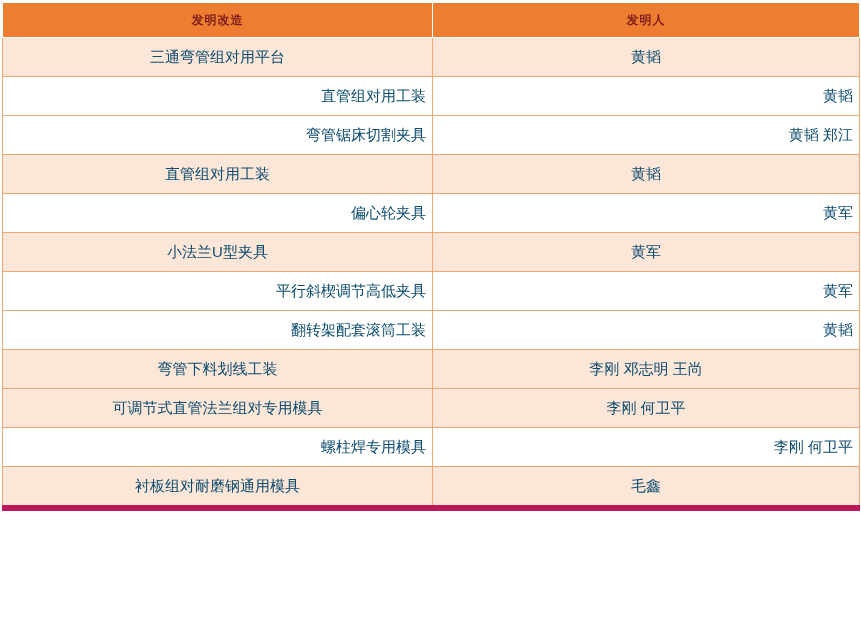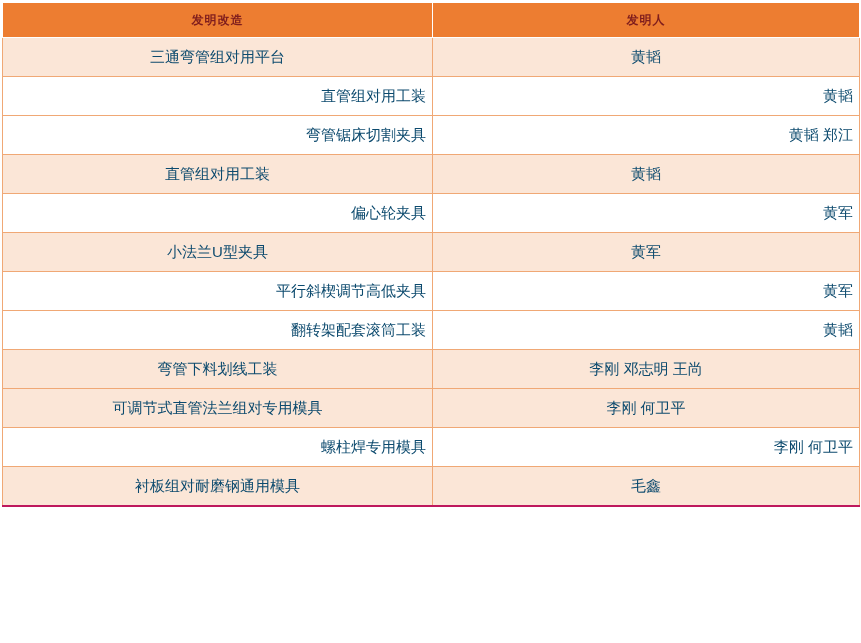--- a/index.html
+++ b/index.html
@@ -45,21 +45,21 @@
     vertical-align: middle;
   }
   table.invention-table tr.row-odd td {
     background: #fbe6d7;
   }
   table.invention-table tr.row-even td {
     background: #ffffff;
     text-align: right;
   }
   table.invention-table tbody tr:last-child td {
-    border-bottom: 2px solid #be185d;
+    border-bottom: 6px solid #be185d;
   }
 </style>
 </head>
 <body>
 
 <div class="table-wrap">
   <table class="invention-table">
     <colgroup>
       <col class="col-name">
       <col class="col-inventor">

